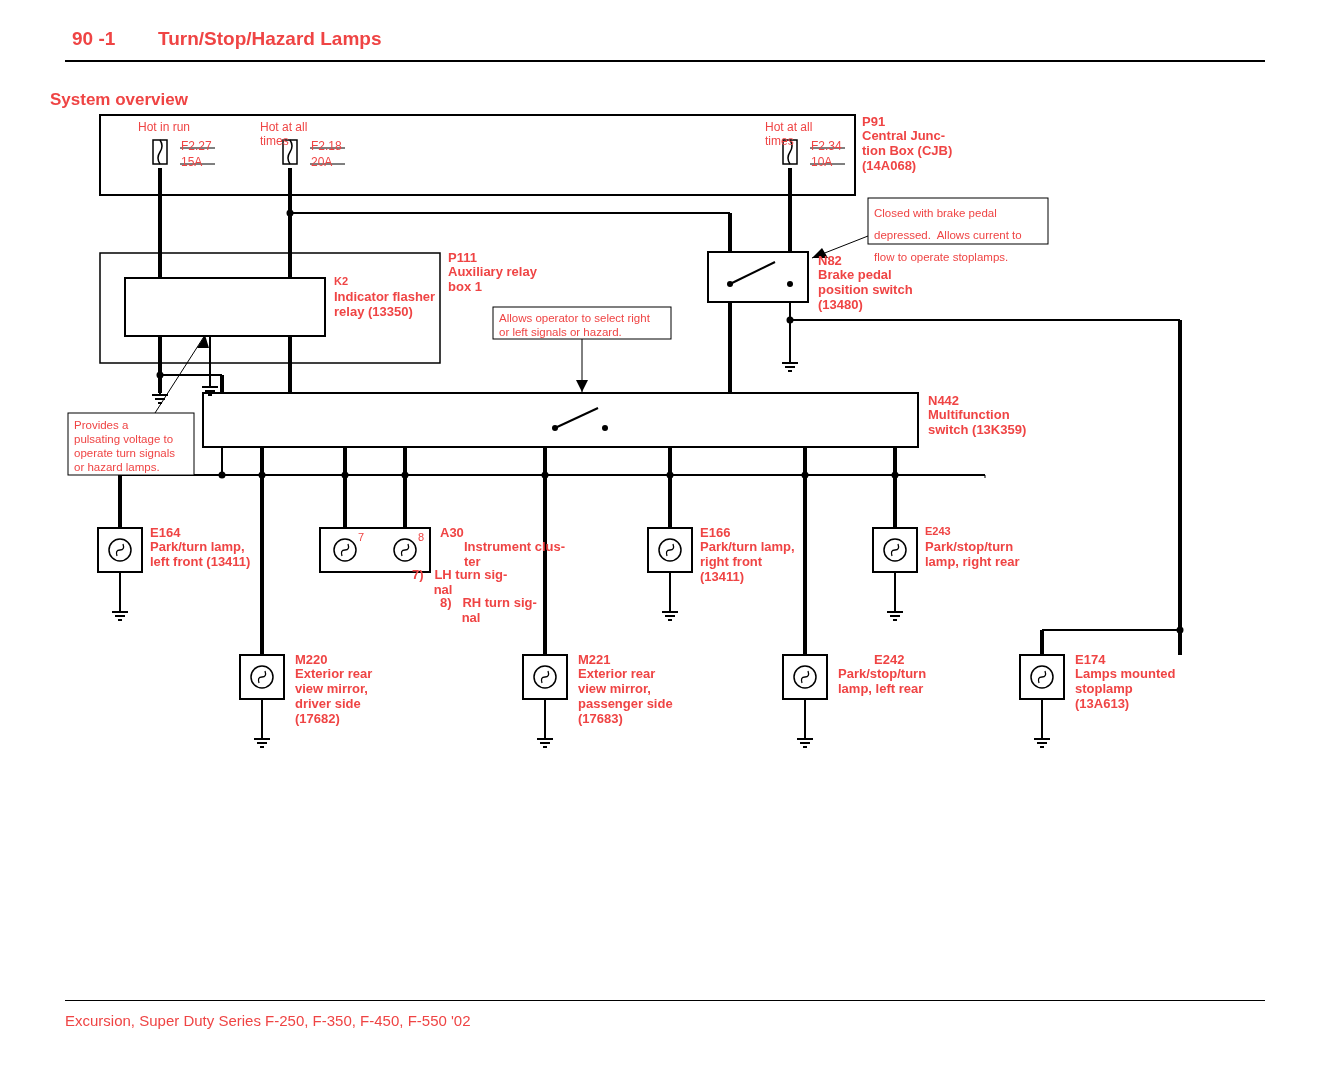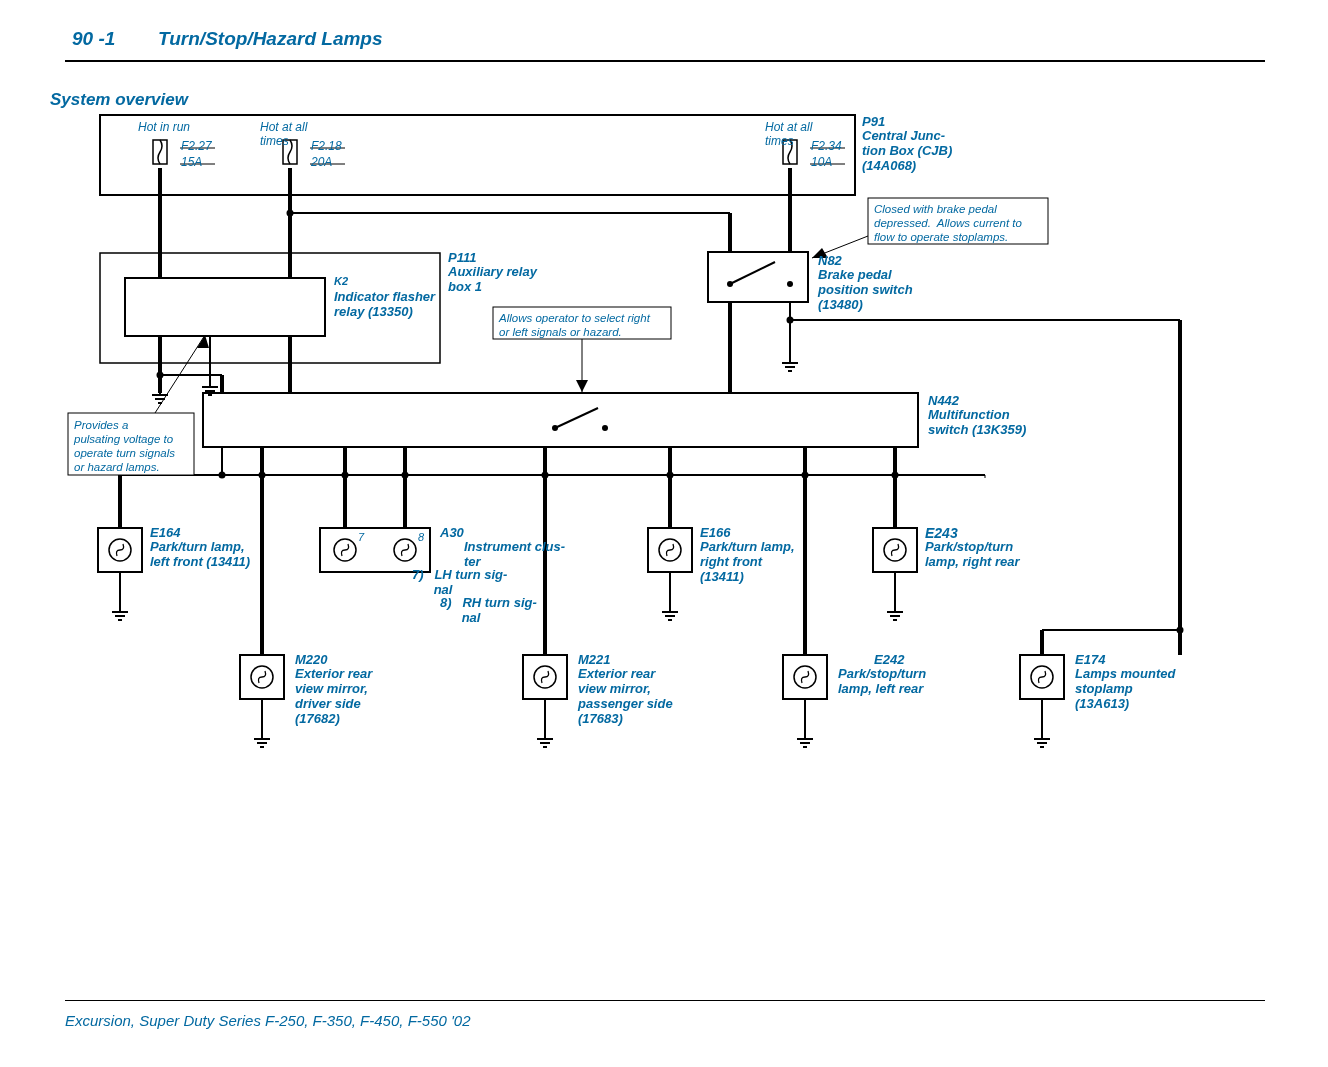--- a/index.html
+++ b/index.html
@@ -1,17 +1,17 @@
 <!DOCTYPE html>
 <html><head>
 <meta charset="utf-8">
 <style>
   html,body{margin:0;padding:0;background:#fff;font-family:Arial,Helvetica,sans-serif;}
   #page{position:relative;width:1328px;height:1067px;}
-  .txt{position:absolute;color:#0369a1;white-space:pre;font-style:italic;}
+  .txt{position:absolute;color:#ef4444;white-space:pre;}
   .bold{font-weight:bold;}
   .hline{position:absolute;height:0;border-top:1px solid #000;}
   .hr-top{left:65px;top:60px;width:1200px;border-top:2px solid #000;}
   .hr-bot{left:65px;top:1000px;width:1200px;border-top:1px solid #000;}
 </style>
 </head>
 <body>
 
 <div id="page">
 
@@ -274,21 +274,21 @@
   <div class="txt bold" style="left:412px;top:567px;font-size:13px;">7)   LH turn sig-
       nal</div>
   <div class="txt bold" style="left:440px;top:595px;font-size:13px;">8)   RH turn sig-
       nal</div>
 
   <div class="txt bold" style="left:700px;top:525px;font-size:13px;">E166</div>
   <div class="txt bold" style="left:700px;top:539px;font-size:13px;">Park/turn lamp,
 right front
 (13411)</div>
 
-  <div class="txt bold" style="left:925px;top:525px;font-size:14px;">E243</div>
+  <div class="txt bold" style="left:925px;top:525px;font-size:11px;">E243</div>
   <div class="txt bold" style="left:925px;top:539px;font-size:13px;">Park/stop/turn
 lamp, right rear</div>
 
   <div class="txt bold" style="left:295px;top:652px;font-size:13px;">M220</div>
   <div class="txt bold" style="left:295px;top:666px;font-size:13px;">Exterior rear
 view mirror,
 driver side
 (17682)</div>
 
   <div class="txt bold" style="left:578px;top:652px;font-size:13px;">M221</div>
@@ -305,19 +305,19 @@
   <div class="txt bold" style="left:1075px;top:666px;font-size:13px;">Lamps mounted
 stoplamp
 (13A613)</div>
 
   <div class="txt" style="left:74px;top:418px;font-size:11.5px;line-height:14px;">Provides a
 pulsating voltage to
 operate turn signals
 or hazard lamps.</div>
   <div class="txt" style="left:499px;top:311px;font-size:11.5px;line-height:14px;">Allows operator to select right
 or left signals or hazard.</div>
-  <div class="txt" style="left:874px;top:202px;font-size:11.5px;line-height:14px;">Closed with brake pedal
+  <div class="txt" style="left:874px;top:202px;font-size:11.5px;line-height:22px;">Closed with brake pedal
 depressed.  Allows current to
 flow to operate stoplamps.</div>
 
   <div class="hline hr-bot"></div>
   <div class="txt" style="left:65px;top:1012px;font-size:15px;">Excursion, Super Duty Series F-250, F-350, F-450, F-550 '02</div>
 </div>
 
 </body></html>

